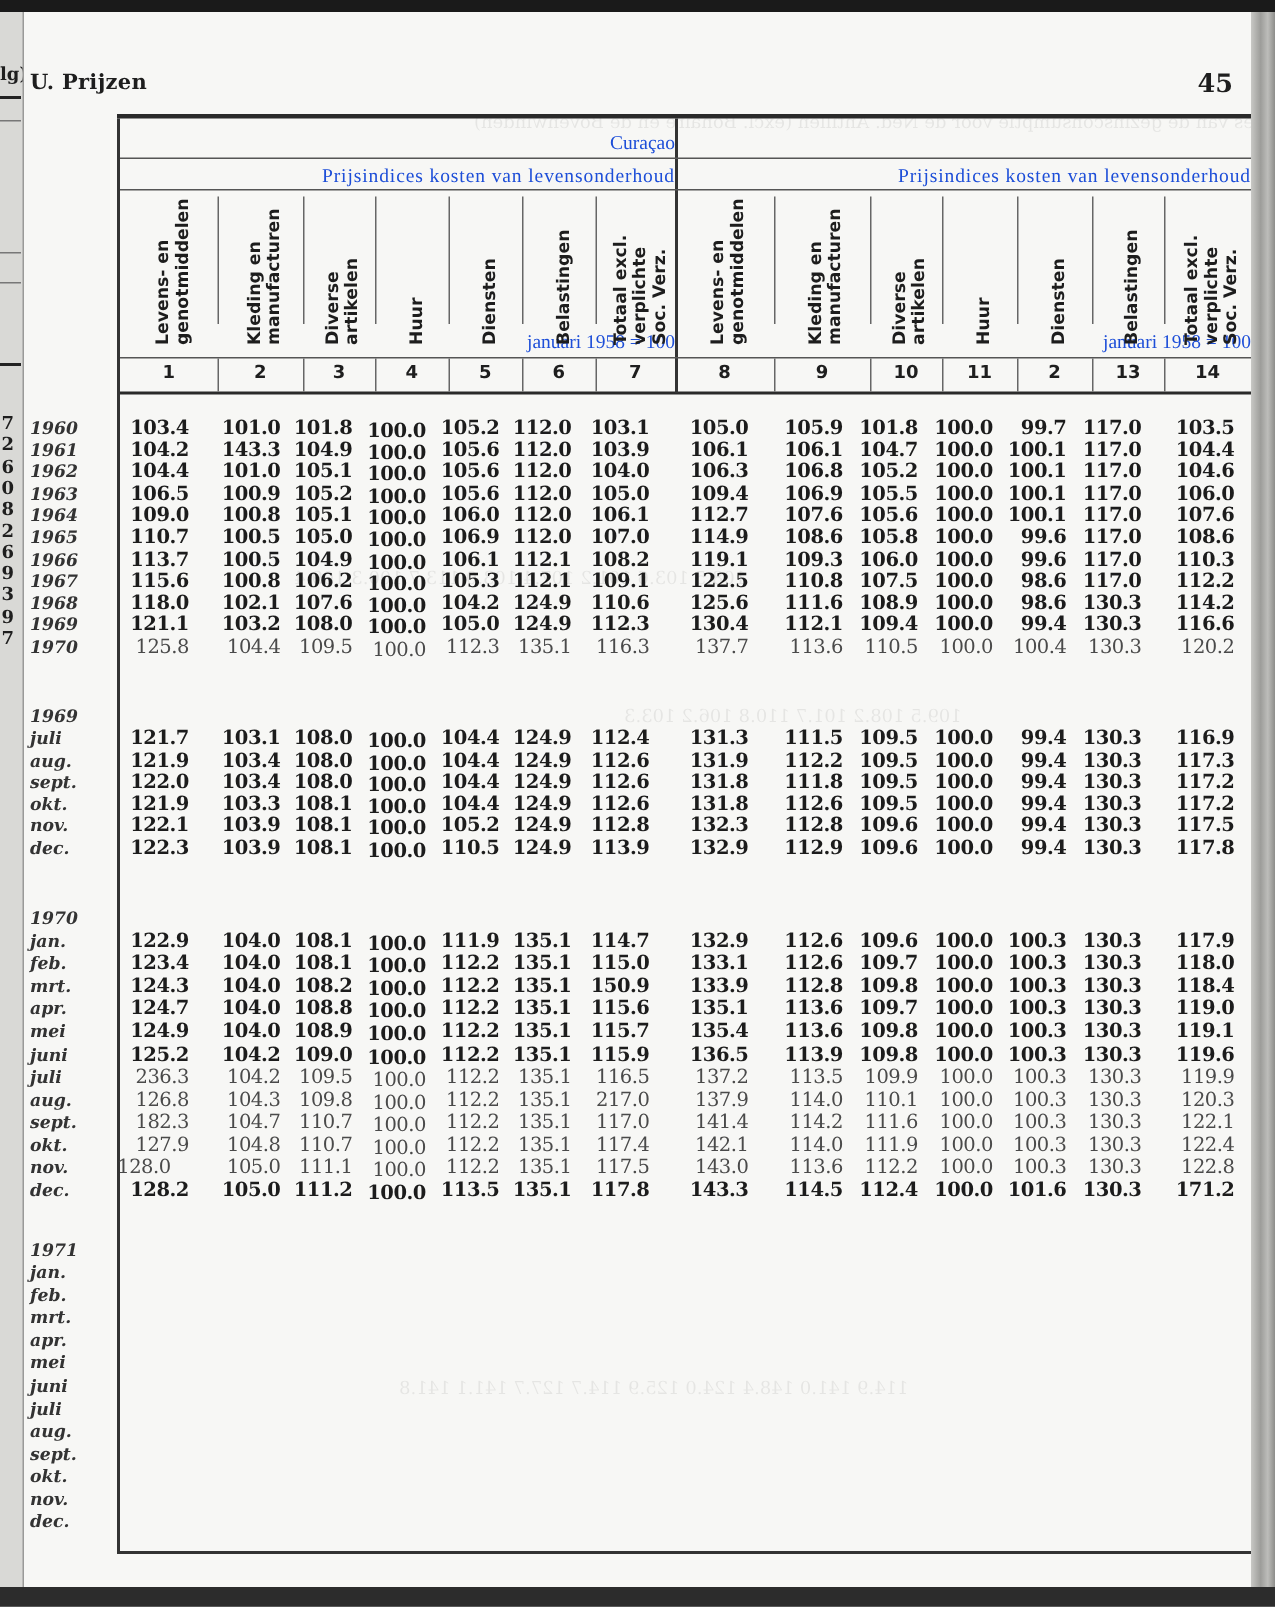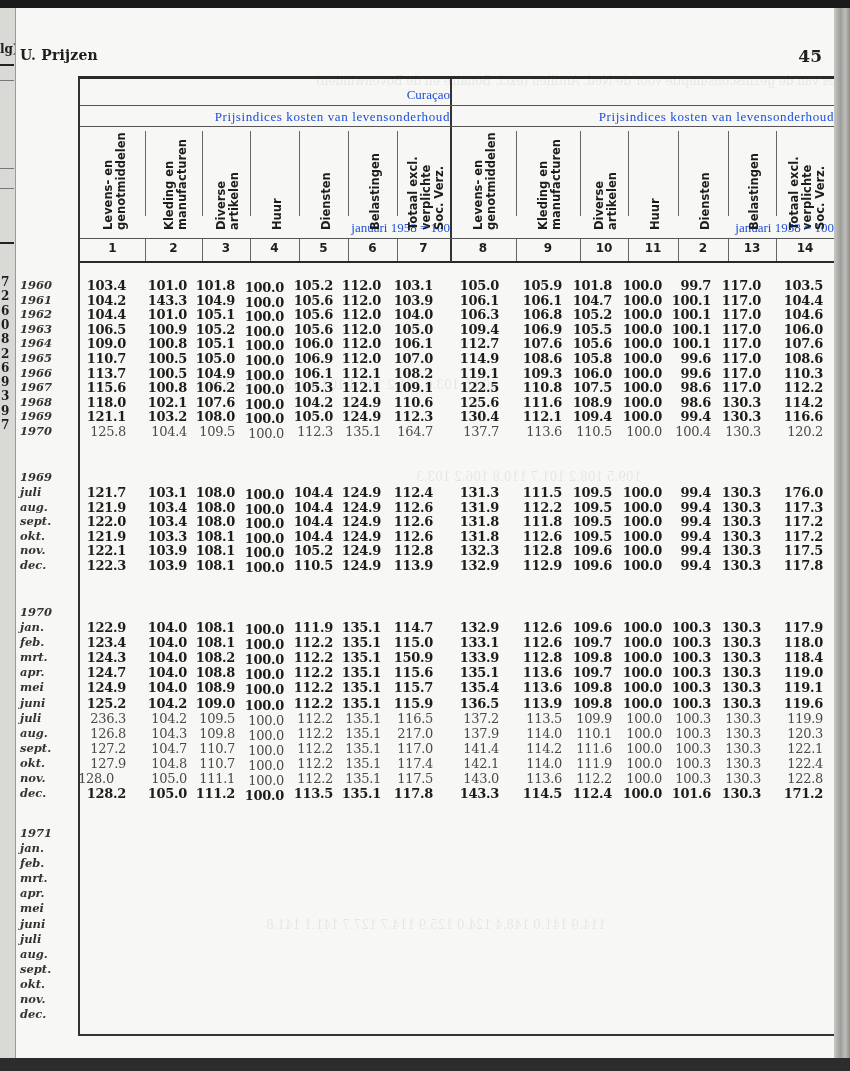--- a/index.html
+++ b/index.html
@@ -332,21 +332,21 @@
         <div class="cell" style="left: 807px; top: 401.4px;">116.6</div>
       </div>
       <div class="rowlabel" style="top: 416px; left: 4px;">1970</div>
       <div>
         <div class="cell faded" style="left: 110px; top: 416px;">125.8</div>
         <div class="cell faded" style="left: 171px; top: 416px;">104.4</div>
         <div class="cell faded" style="left: 219px; top: 416px;">109.5</div>
         <div class="cell faded" style="left: 268px; top: 418px;">100.0</div>
         <div class="cell faded" style="left: 317px; top: 416px;">112.3</div>
         <div class="cell faded" style="left: 365px; top: 416px;">135.1</div>
-        <div class="cell faded" style="left: 417px; top: 416px;">164.7</div>
+        <div class="cell faded" style="left: 417px; top: 416px;">116.3</div>
         <div class="cell faded" style="left: 483px; top: 416px;">137.7</div>
         <div class="cell faded" style="left: 546px; top: 416px;">113.6</div>
         <div class="cell faded" style="left: 596px; top: 416px;">110.5</div>
         <div class="cell faded" style="left: 646px; top: 416px;">100.0</div>
         <div class="cell faded" style="left: 695px; top: 416px;">100.4</div>
         <div class="cell faded" style="left: 745px; top: 416px;">130.3</div>
         <div class="cell faded" style="left: 807px; top: 416px;">120.2</div>
       </div>
       <div class="rowlabel" style="top: 462px; left: 4px;">1969</div>
       <div class="rowlabel" style="top: 477px; left: 4px;">juli</div>
@@ -357,21 +357,21 @@
         <div class="cell" style="left: 268px; top: 479px;">100.0</div>
         <div class="cell" style="left: 317px; top: 477px;">104.4</div>
         <div class="cell" style="left: 365px; top: 477px;">124.9</div>
         <div class="cell" style="left: 417px; top: 477px;">112.4</div>
         <div class="cell" style="left: 483px; top: 477px;">131.3</div>
         <div class="cell" style="left: 546px; top: 477px;">111.5</div>
         <div class="cell" style="left: 596px; top: 477px;">109.5</div>
         <div class="cell" style="left: 646px; top: 477px;">100.0</div>
         <div class="cell" style="left: 695px; top: 477px;">99.4</div>
         <div class="cell" style="left: 745px; top: 477px;">130.3</div>
-        <div class="cell" style="left: 807px; top: 477px;">176.0</div>
+        <div class="cell" style="left: 807px; top: 477px;">116.9</div>
       </div>
       <div class="rowlabel" style="top: 491.6px; left: 4px;">aug.</div>
       <div>
         <div class="cell" style="left: 110px; top: 491.6px;">121.9</div>
         <div class="cell" style="left: 171px; top: 491.6px;">103.4</div>
         <div class="cell" style="left: 219px; top: 491.6px;">108.0</div>
         <div class="cell" style="left: 268px; top: 493.6px;">100.0</div>
         <div class="cell" style="left: 317px; top: 491.6px;">104.4</div>
         <div class="cell" style="left: 365px; top: 491.6px;">124.9</div>
         <div class="cell" style="left: 417px; top: 491.6px;">112.6</div>
@@ -583,21 +583,21 @@
         <div class="cell faded" style="left: 483px; top: 717.7px;">137.9</div>
         <div class="cell faded" style="left: 546px; top: 717.7px;">114.0</div>
         <div class="cell faded" style="left: 596px; top: 717.7px;">110.1</div>
         <div class="cell faded" style="left: 646px; top: 717.7px;">100.0</div>
         <div class="cell faded" style="left: 695px; top: 717.7px;">100.3</div>
         <div class="cell faded" style="left: 745px; top: 717.7px;">130.3</div>
         <div class="cell faded" style="left: 807px; top: 717.7px;">120.3</div>
       </div>
       <div class="rowlabel" style="top: 732.8px; left: 4px;">sept.</div>
       <div>
-        <div class="cell faded" style="left: 110px; top: 732.8px;">127.2</div>
+        <div class="cell faded" style="left: 110px; top: 732.8px;">182.3</div>
         <div class="cell faded" style="left: 171px; top: 732.8px;">104.7</div>
         <div class="cell faded" style="left: 219px; top: 732.8px;">110.7</div>
         <div class="cell faded" style="left: 268px; top: 734.8px;">100.0</div>
         <div class="cell faded" style="left: 317px; top: 732.8px;">112.2</div>
         <div class="cell faded" style="left: 365px; top: 732.8px;">135.1</div>
         <div class="cell faded" style="left: 417px; top: 732.8px;">117.0</div>
         <div class="cell faded" style="left: 483px; top: 732.8px;">141.4</div>
         <div class="cell faded" style="left: 546px; top: 732.8px;">114.2</div>
         <div class="cell faded" style="left: 596px; top: 732.8px;">111.6</div>
         <div class="cell faded" style="left: 646px; top: 732.8px;">100.0</div>

